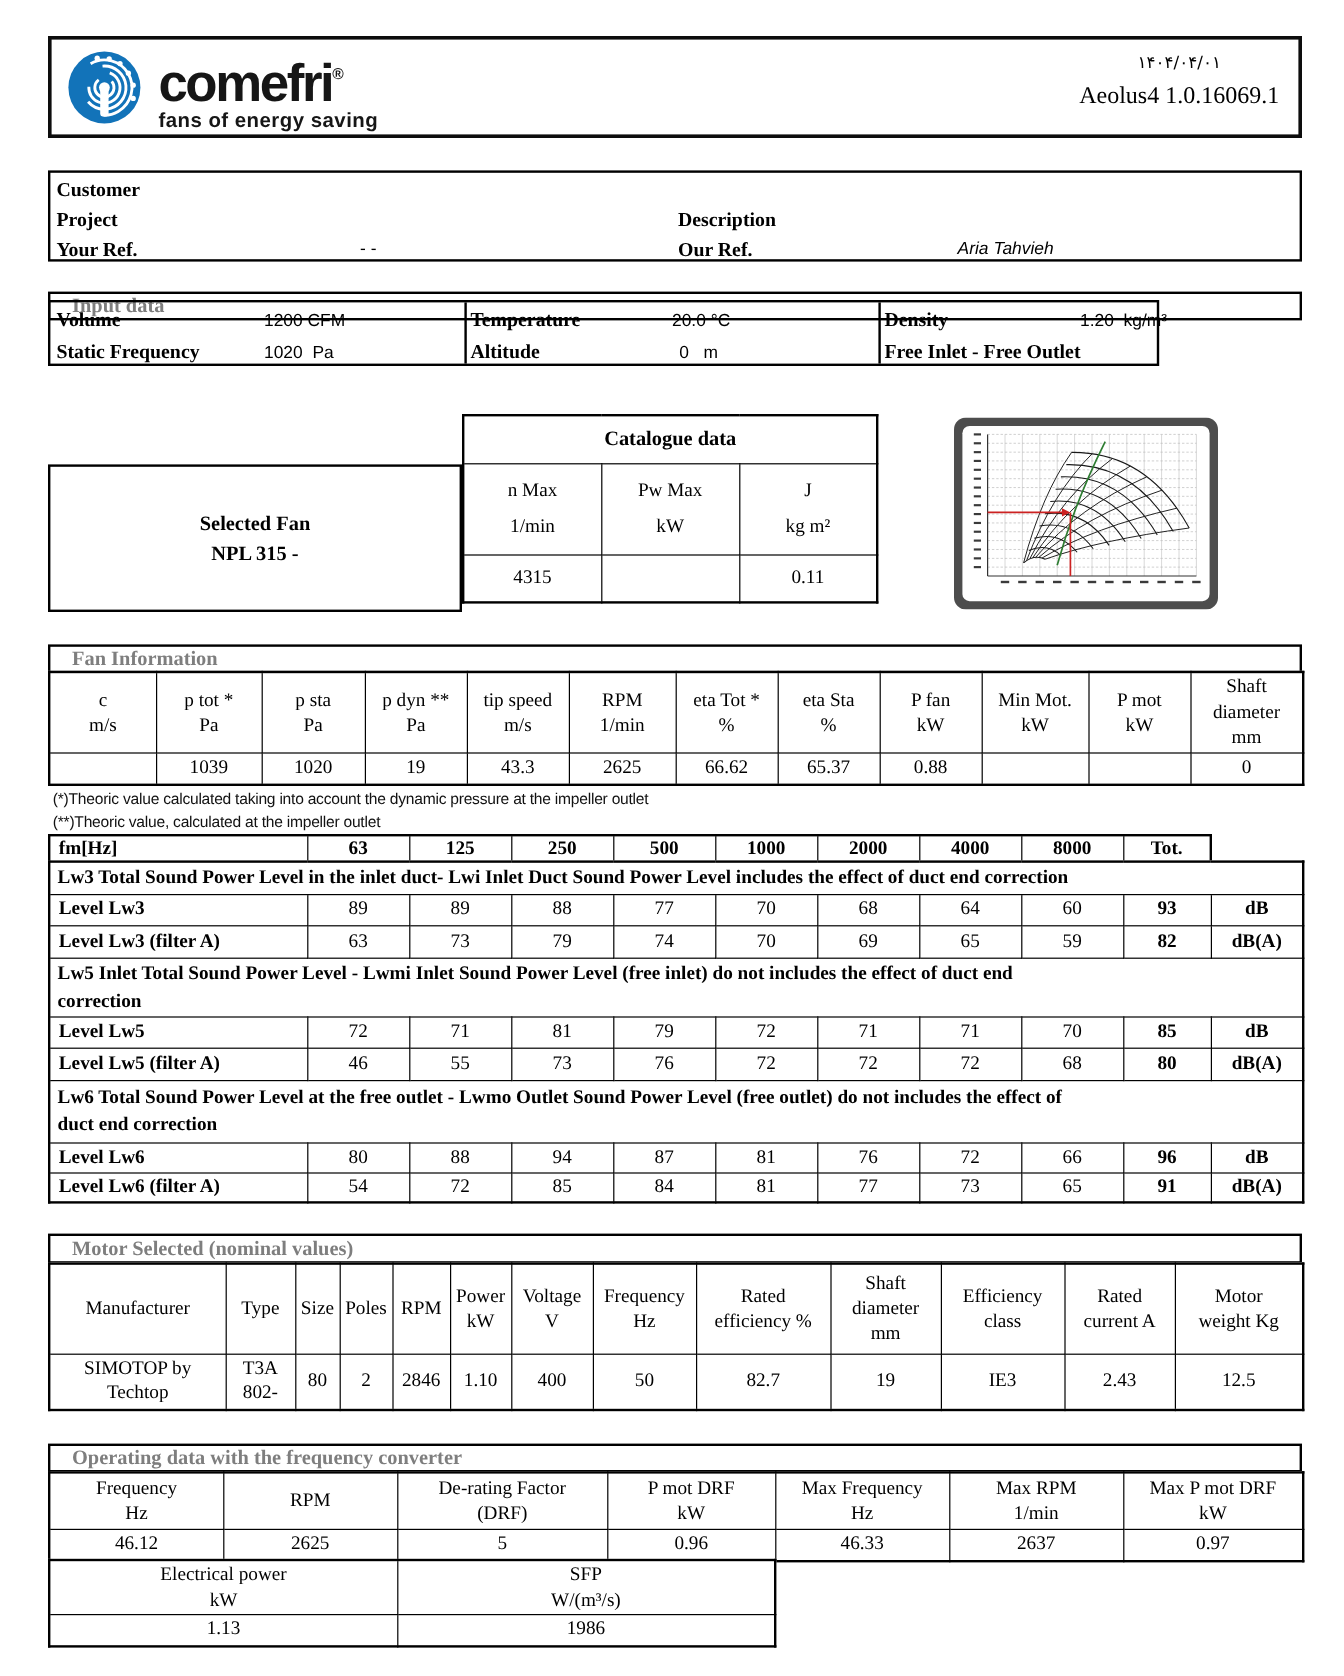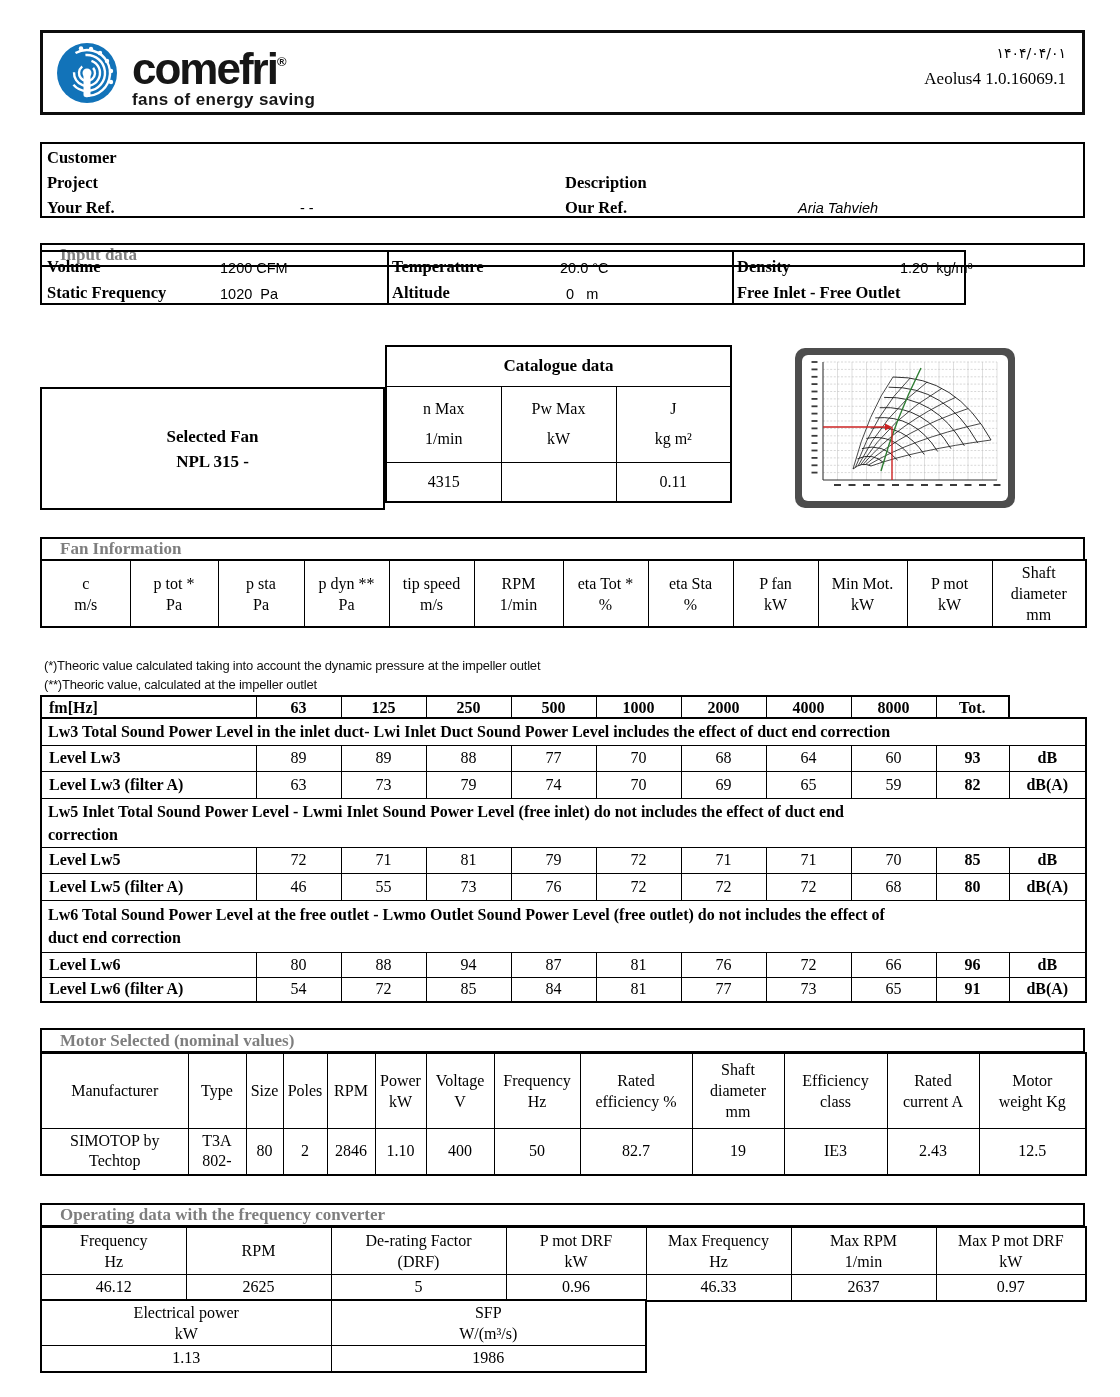--- a/index.html
+++ b/index.html
@@ -20,23 +20,23 @@
   .lbl{font-weight:bold;font-size:16.5px;}
   .fnote{font-family:"Liberation Sans",sans-serif;font-size:13px;letter-spacing:-0.2px;color:#111;}
   
   .hdrbox{border:3px solid #0d0d0d;}
   .logo{display:flex;align-items:flex-start;gap:14px;padding:9px 0 0 13px;}
   .brand{font-family:"Liberation Sans",sans-serif;font-weight:800;font-size:44px;
          letter-spacing:-2px;line-height:40px;color:#161616;}
   .reg{font-size:13px;vertical-align:18px;letter-spacing:0;font-weight:bold;}
   .tagline{font-family:"Liberation Sans",sans-serif;font-weight:bold;font-size:17px;
            letter-spacing:.4px;color:#161616;margin-top:1px;}
-  .hdr-right{position:absolute;right:16px;top:12px;text-align:right;}
+  .hdr-right{position:absolute;right:16px;top:12px;text-align:center;}
   .date-fa{font-family:"DejaVu Sans",sans-serif;font-size:14px;direction:ltr;}
-  .version{font-size:17px;margin-top:8px;}
+  .version{font-size:20px;margin-top:8px;}
   .vline{position:absolute;top:0;bottom:0;width:0;border-left:2px solid #000;}
   .selbox{border:2px solid #000;display:flex;flex-direction:column;align-items:center;
           justify-content:center;font-weight:bold;font-size:17px;line-height:25px;}
   .cat-h{display:flex;flex-direction:column;justify-content:space-evenly;height:74px;}
 </style>
 </head>
 <body>
 
 <div class="page">
 
@@ -305,20 +305,34 @@
       <td>
             <div class="hl">P mot</div>
             <div class="hl">kW</div>
           </td>
       <td>
             <div class="hl">Shaft</div>
             <div class="hl">diameter</div>
             <div class="hl">mm</div>
           </td>
     </tr>
+    <tr style="height:27px;">
+      <td></td>
+      <td>1039</td>
+      <td>1020</td>
+      <td>19</td>
+      <td>43.3</td>
+      <td>2625</td>
+      <td>66.62</td>
+      <td>65.37</td>
+      <td>0.88</td>
+      <td></td>
+      <td></td>
+      <td>0</td>
+    </tr>
   </tbody>
     </table>
   <div class="abs fnote" style="left:44px;top:658px;">(*)Theoric value calculated taking into account the dynamic pressure at the impeller outlet</div>
   <div class="abs fnote" style="left:44px;top:677px;">(**)Theoric value, calculated at the impeller outlet</div>
 
   <table class="t abs" style="left:40px;top:695px;width:968px;">
     <colgroup>
       <col style="width:215px">
         <col style="width:85px">
         <col style="width:85px">

